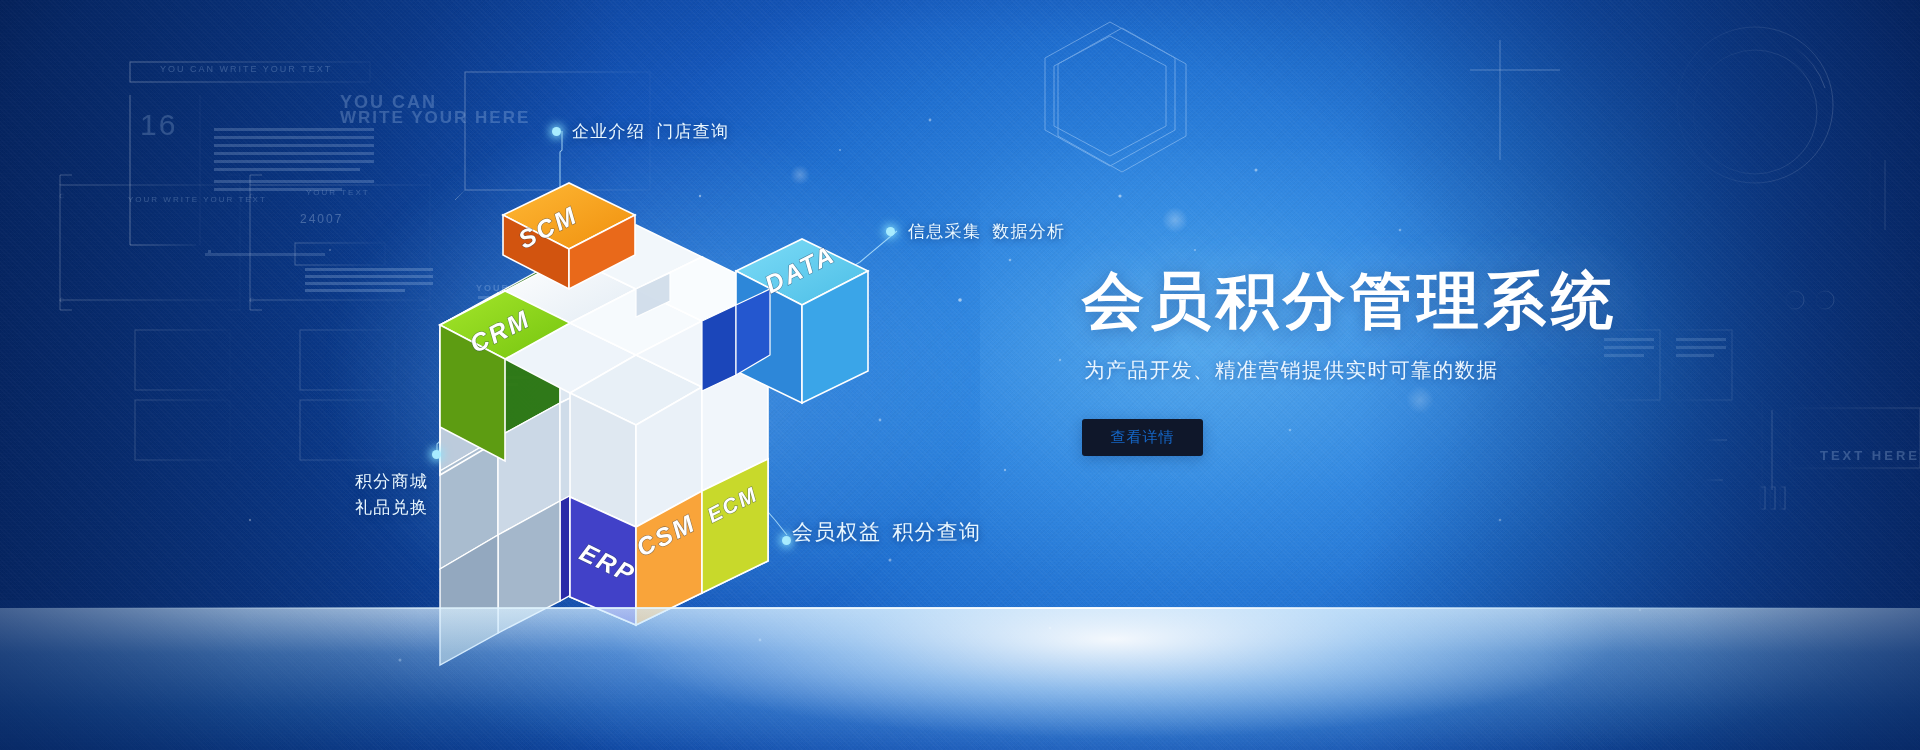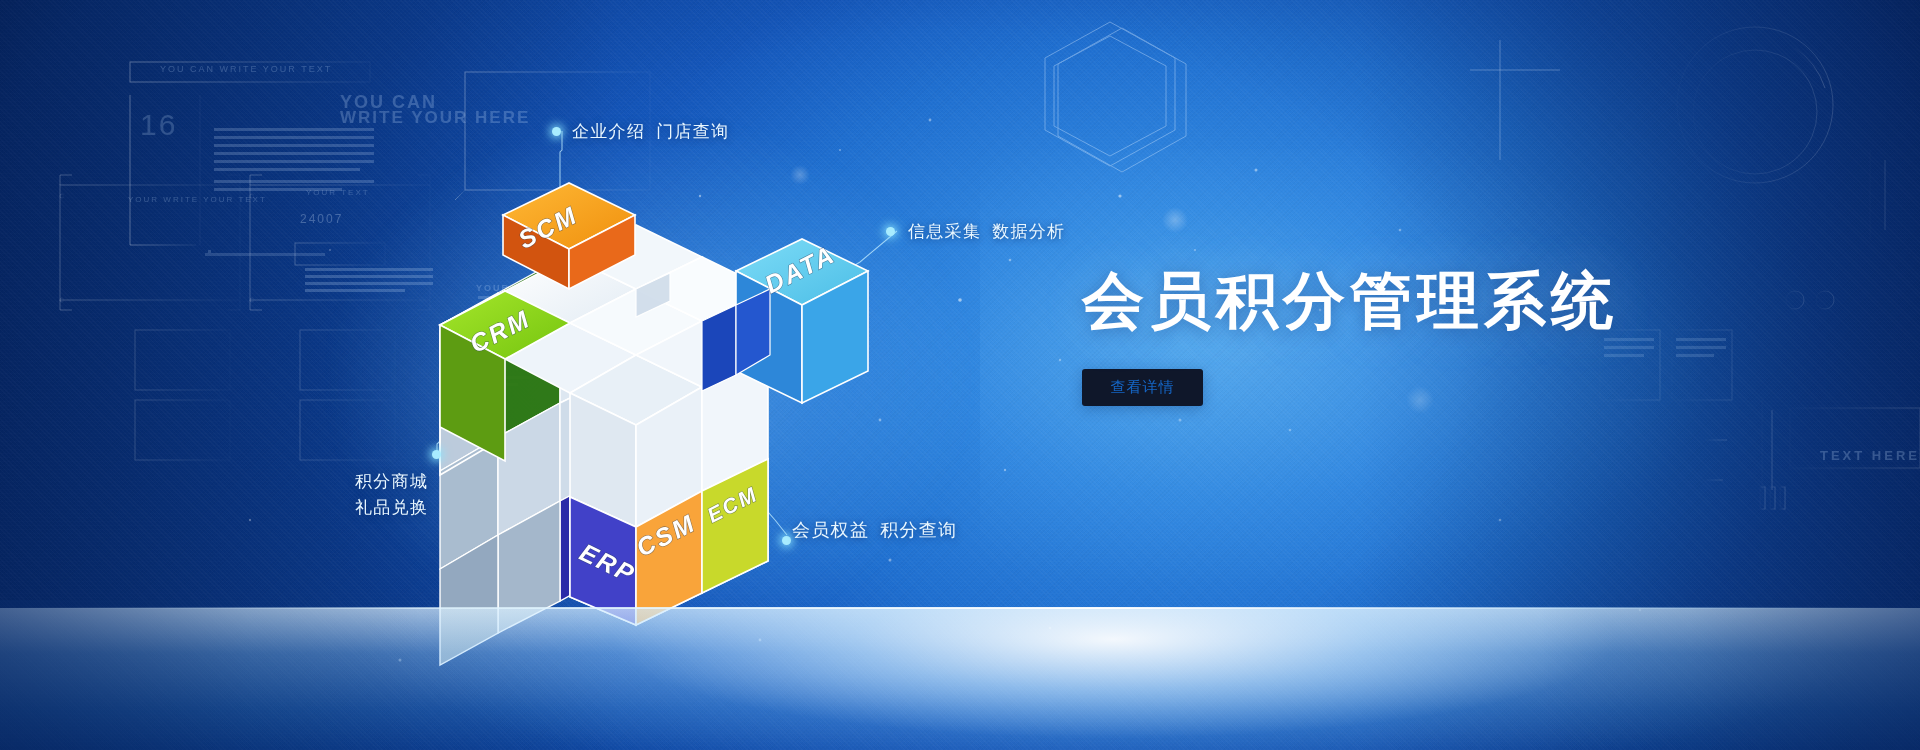--- a/index.html
+++ b/index.html
@@ -93,21 +93,21 @@
   }
 
   
   .callout{position:absolute;color:#e9f7ff;letter-spacing:1.3px;white-space:nowrap;
            text-shadow:0 1px 7px rgba(8,44,108,.75);}
   .callout .w{display:inline-block;}
   .callout .gap{display:inline-block;width:11px;}
   .c-top{left:572px;top:120px;font-size:17px;}
   .c-data{left:908px;top:220px;font-size:17px;}
   .c-shop{left:355px;top:469px;font-size:17px;line-height:1.55;text-align:center;}
-  .c-bottom{left:792px;top:518px;font-size:18px;}
+  .c-bottom{left:792px;top:518px;font-size:21px;}
 
   .dot{position:absolute;width:9px;height:9px;border-radius:50%;
        background:#a8ecff;box-shadow:0 0 9px 3px rgba(140,230,255,.75);}
 
   
   .cube{position:absolute;left:440px;top:205px;width:460px;height:420px;}
   .cube svg{display:block;overflow:visible;}
   .face-label{
     font-family:"Liberation Sans","DejaVu Sans",sans-serif;
     font-weight:bold;font-style:italic;font-size:25px;fill:#ffffff;letter-spacing:2.4px;
@@ -437,16 +437,17 @@
     <div>礼品兑换</div>
   </div>
 
   <div class="dot" style="left:782px;top:536px;"></div>
   <div class="callout c-bottom">
     <span class="w">会员权益</span><span class="gap"></span><span class="w">积分查询</span>
   </div>
 
   <div class="hero-copy">
     <h1 class="hero-title">会员积分管理系统</h1>
+    <p class="hero-sub">为产品开发、精准营销提供实时可靠的数据</p>
     <button class="hero-btn">查看详情</button>
   </div>
 
 </div>
 
 </body></html>

